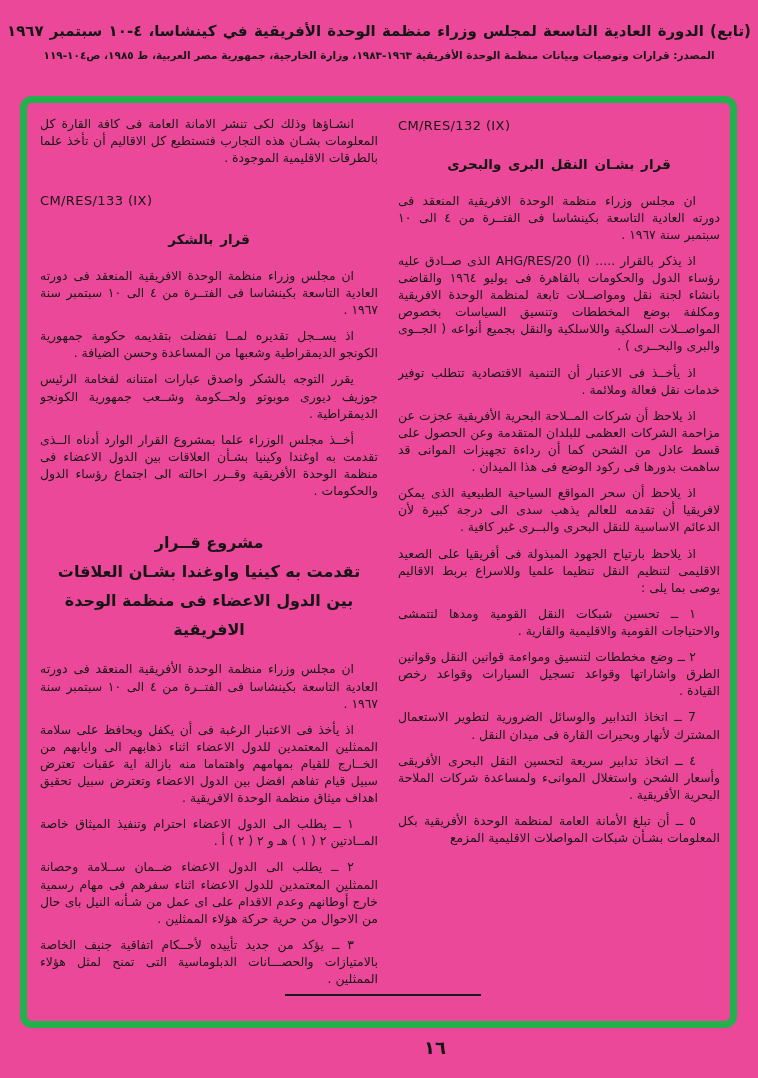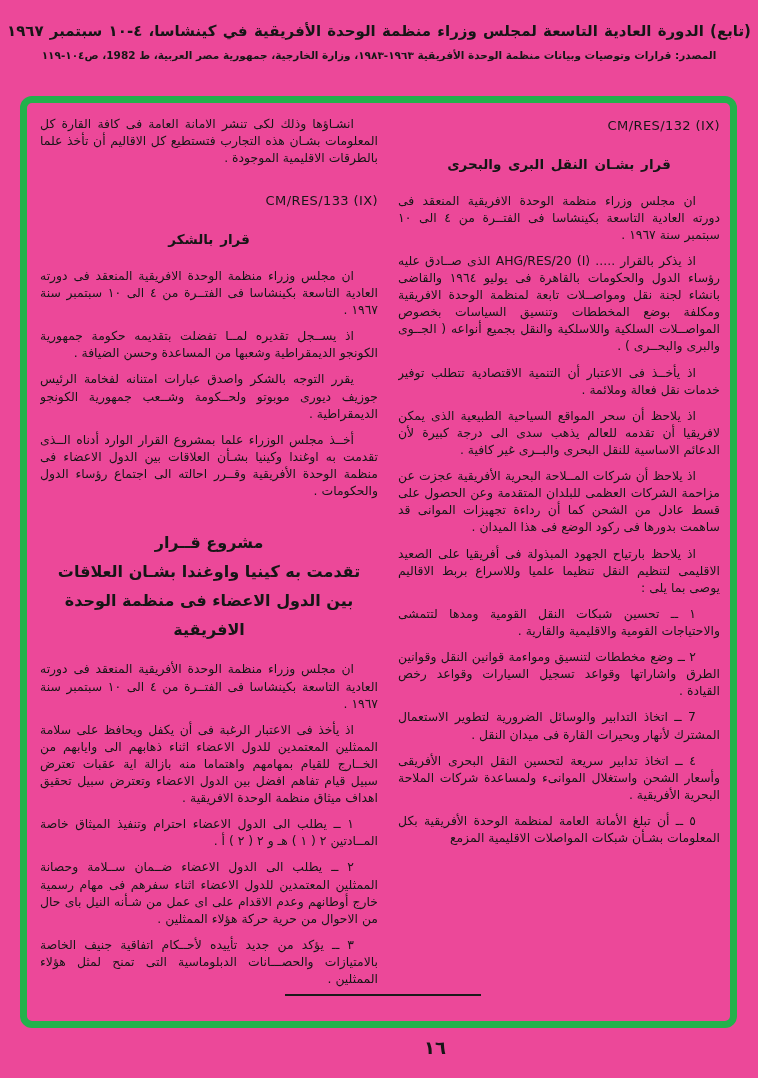--- a/index.html
+++ b/index.html
@@ -25,24 +25,24 @@
   }
   .col {
     position:absolute; top:12px; direction:rtl; text-align:justify;
     font-size:12.4px; line-height:1.38; overflow:hidden;
   }
   .col-right { right:10px;  width:322px; height:896px; }
   .col-left  { left:13px;   width:338px; height:896px; }
 
   .block-paragraph { margin:0 0 9px; text-indent:24px; }
   .block-code {
-    direction:ltr; text-align:right; text-indent:0;
+    direction:ltr; text-align:left; text-indent:0;
     font-size:13px; letter-spacing:0.4px; margin:2px 0 20px; font-weight:500;
   }
-  .col-left .block-code { margin-top:26px;margin-left:16px; }
+  .col-left .block-code { margin-top:26px; }
   .block-title {
     text-align:center; font-weight:bold; font-size:13.5px;
     margin:14px 0 18px; text-indent:0; word-spacing:2px;
   }
   .block-multititle {
     text-align:center; font-weight:bold; font-size:16px;
     margin:30px 0 16px; line-height:1.8; text-indent:0;
   }
 
   .footnote-rule {
@@ -54,32 +54,32 @@
     text-align:center; font-weight:bold; font-size:18px; direction:rtl;margin-left:43px;
   }
 </style>
 </head>
 <body>
 
 <div class="page">
 
   <div class="header">
     <div class="header-title">(تابع) الدورة العادية التاسعة لمجلس وزراء منظمة الوحدة الأفريقية في كينشاسا، ٤-١٠ سبتمبر ١٩٦٧</div>
-    <div class="header-source">المصدر: قرارات وتوصيات وبيانات منظمة الوحدة الأفريقية ١٩٦٣-١٩٨٣، وزارة الخارجية، جمهورية مصر العربية، ط 1982، ص١٠٤-١١٩</div>
+    <div class="header-source">المصدر: قرارات وتوصيات وبيانات منظمة الوحدة الأفريقية ١٩٦٣-١٩٨٣، وزارة الخارجية، جمهورية مصر العربية، ط ١٩٨٥، ص١٠٤-١١٩</div>
   </div>
 
   <div class="board" style="border-color: rgb(34, 177, 76);">
     <div class="col col-right">
         <div class="block-code">CM/RES/132 (IX)</div>
         <div class="block-title">قرار بشـان النقل البرى والبحرى</div>
         <div class="block-paragraph">ان مجلس وزراء منظمة الوحدة الافريقية المنعقد فى دورته العادية التاسعة بكينشاسا فى الفتــرة من ٤ الى ١٠ سبتمبر سنة ١٩٦٧ .</div>
         <div class="block-paragraph">اذ يذكر بالقرار ..... AHG/RES/20 (I) الذى صــادق عليه رؤساء الدول والحكومات بالقاهرة فى يوليو ١٩٦٤ والقاضى بانشاء لجنة نقل ومواصــلات تابعة لمنظمة الوحدة الافريقية ومكلفة بوضع المخططات وتنسيق السياسات بخصوص المواصــلات السلكية واللاسلكية والنقل بجميع أنواعه ( الجــوى والبرى والبحــرى ) .</div>
         <div class="block-paragraph">اذ يأخــذ فى الاعتبار أن التنمية الاقتصادية تتطلب توفير خدمات نقل فعالة وملائمة .</div>
+        <div class="block-paragraph">اذ يلاحظ أن شركات المــلاحة البحرية الأفريقية عجزت عن مزاحمة الشركات العظمى للبلدان المتقدمة وعن الحصول على قسط عادل من الشحن كما أن رداءة تجهيزات الموانى قد ساهمت بدورها فى ركود الوضع فى هذا الميدان .</div>
         <div class="block-paragraph">اذ يلاحظ أن سحر المواقع السياحية الطبيعية الذى يمكن لافريقيا أن تقدمه للعالم يذهب سدى الى درجة كبيرة لأن الدعائم الاساسية للنقل البحرى والبــرى غير كافية .</div>
-        <div class="block-paragraph">اذ يلاحظ أن شركات المــلاحة البحرية الأفريقية عجزت عن مزاحمة الشركات العظمى للبلدان المتقدمة وعن الحصول على قسط عادل من الشحن كما أن رداءة تجهيزات الموانى قد ساهمت بدورها فى ركود الوضع فى هذا الميدان .</div>
         <div class="block-paragraph">اذ يلاحظ بارتياح الجهود المبذولة فى أفريقيا على الصعيد الاقليمى لتنظيم النقل تنظيما علميا وللاسراع بربط الاقاليم يوصى بما يلى :</div>
         <div class="block-paragraph">١ ــ تحسين شبكات النقل القومية ومدها لتتمشى والاحتياجات القومية والاقليمية والقارية .</div>
         <div class="block-paragraph">٢ ــ وضع مخططات لتنسيق ومواءمة قوانين النقل وقوانين الطرق واشاراتها وقواعد تسجيل السيارات وقواعد رخص القيادة .</div>
         <div class="block-paragraph">7 ــ اتخاذ التدابير والوسائل الضرورية لتطوير الاستعمال المشترك لأنهار وبحيرات القارة فى ميدان النقل .</div>
         <div class="block-paragraph">٤ ــ اتخاذ تدابير سريعة لتحسين النقل البحرى الأفريقى وأسعار الشحن واستغلال الموانىء ولمساعدة شركات الملاحة البحرية الأفريقية .</div>
         <div class="block-paragraph">٥ ــ أن تبلغ الأمانة العامة لمنظمة الوحدة الأفريقية بكل المعلومات بشـأن شبكات المواصلات الاقليمية المزمع</div>
       </div>
     <div class="col col-left">
         <div class="block-paragraph">انشـاؤها وذلك لكى تنشر الامانة العامة فى كافة القارة كل المعلومات بشـان هذه التجارب فتستطيع كل الاقاليم أن تأخذ علما بالطرقات الاقليمية الموجودة .</div>
         <div class="block-code">CM/RES/133 (IX)</div>

